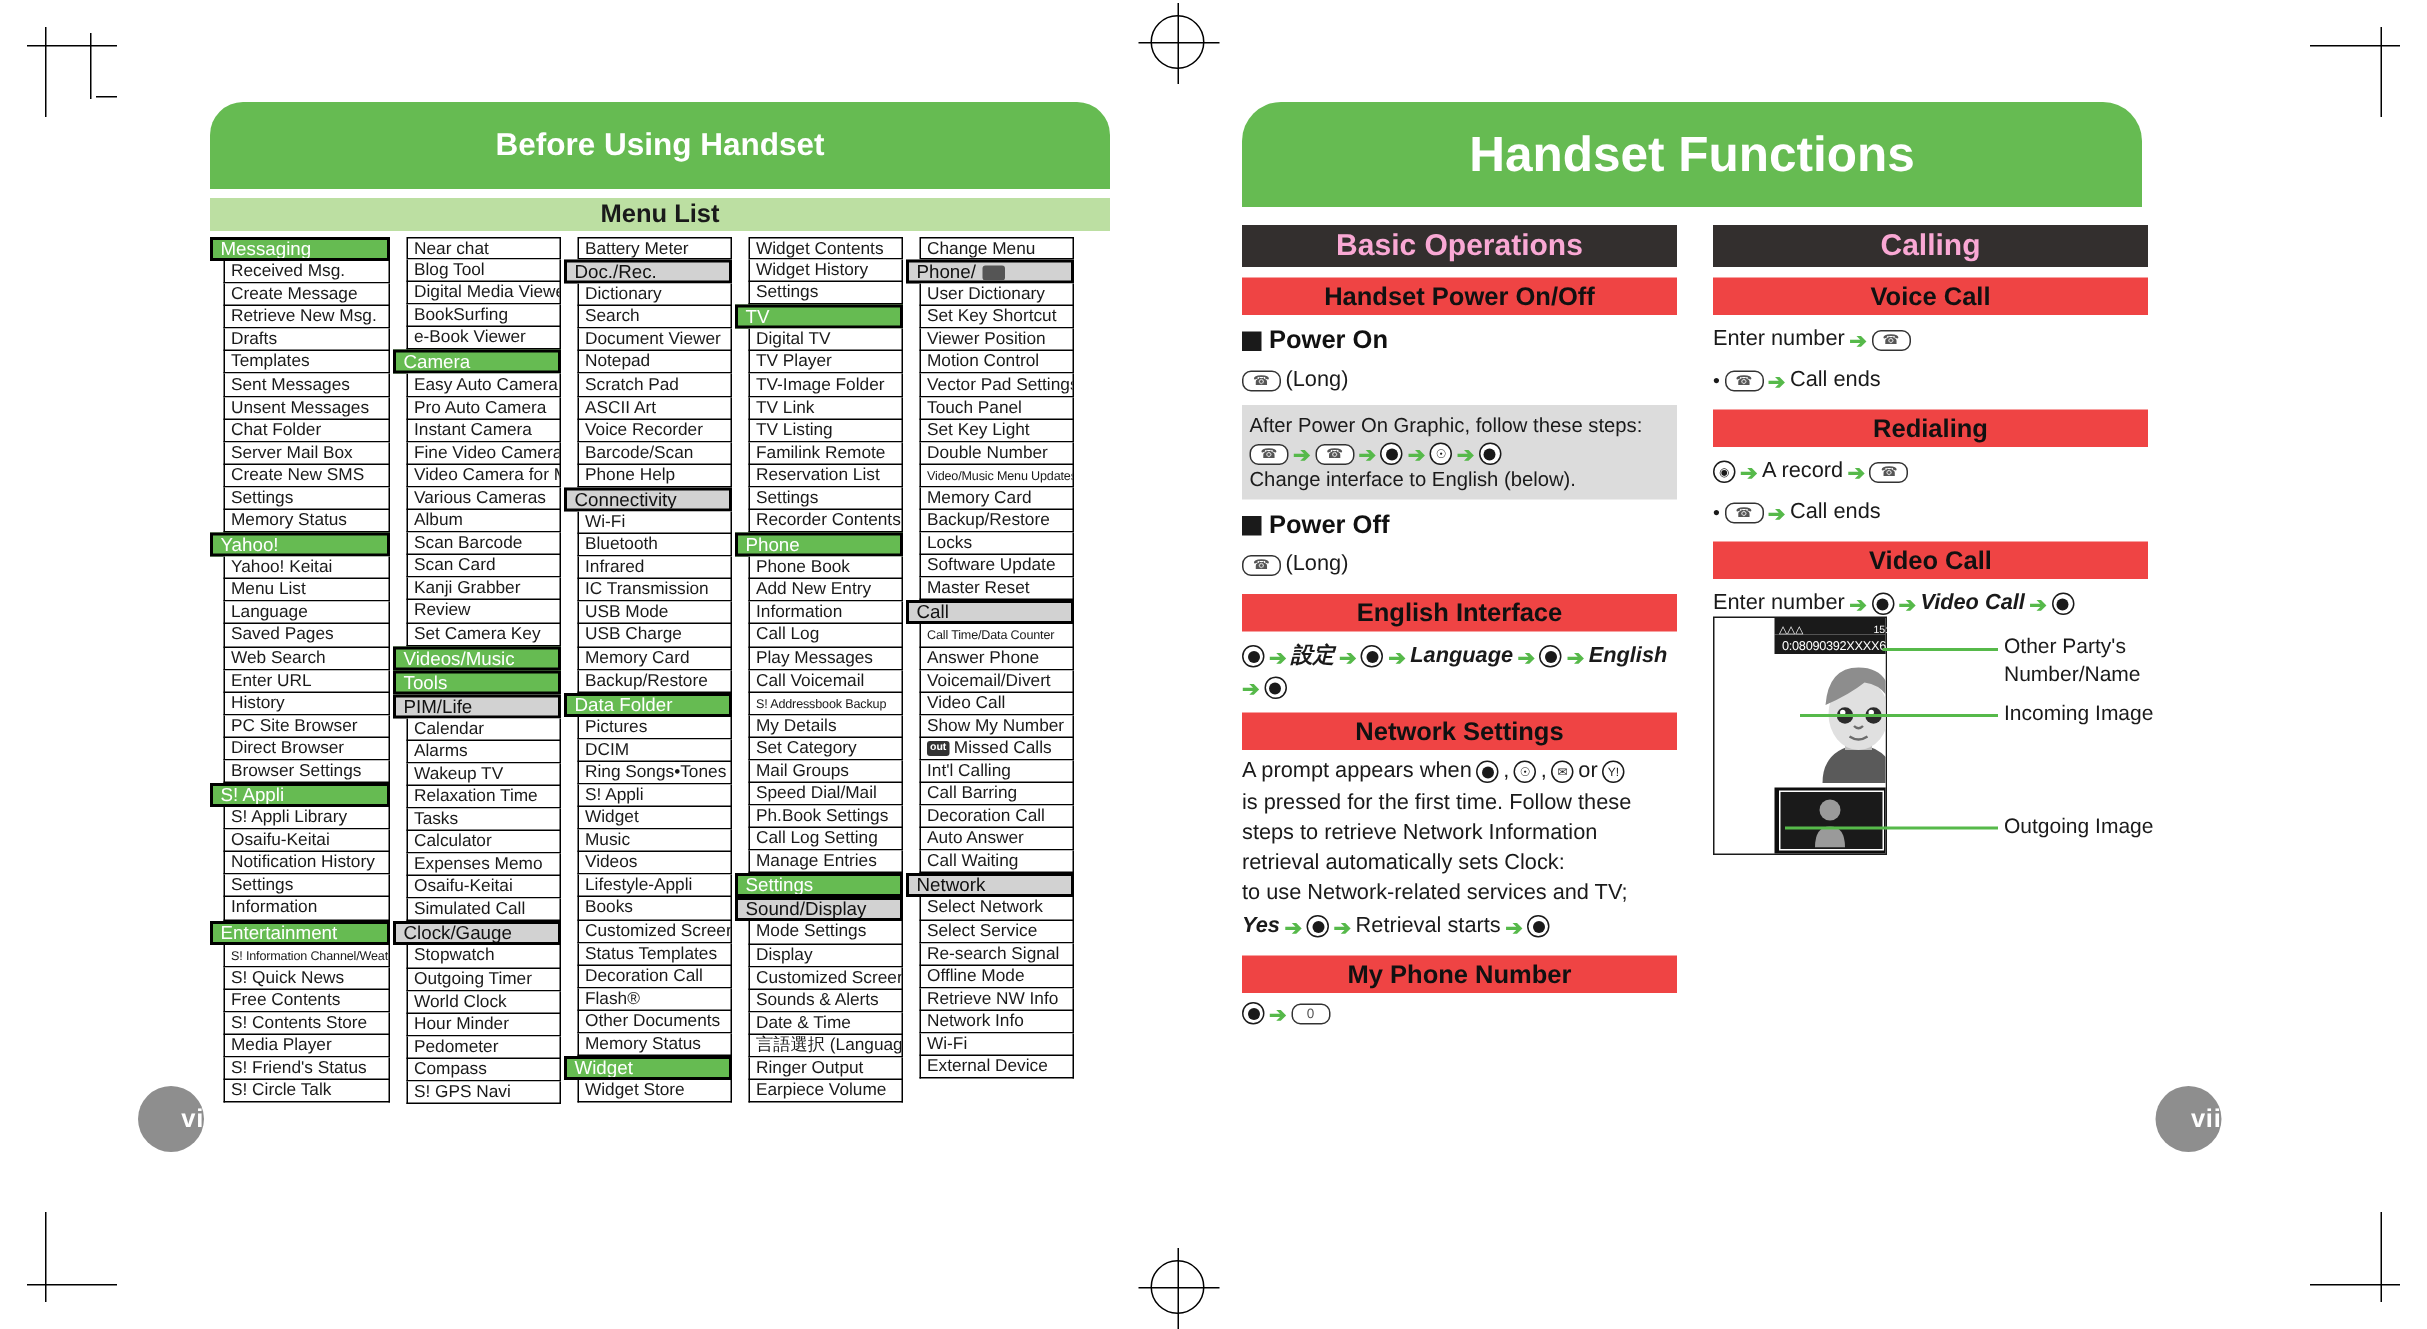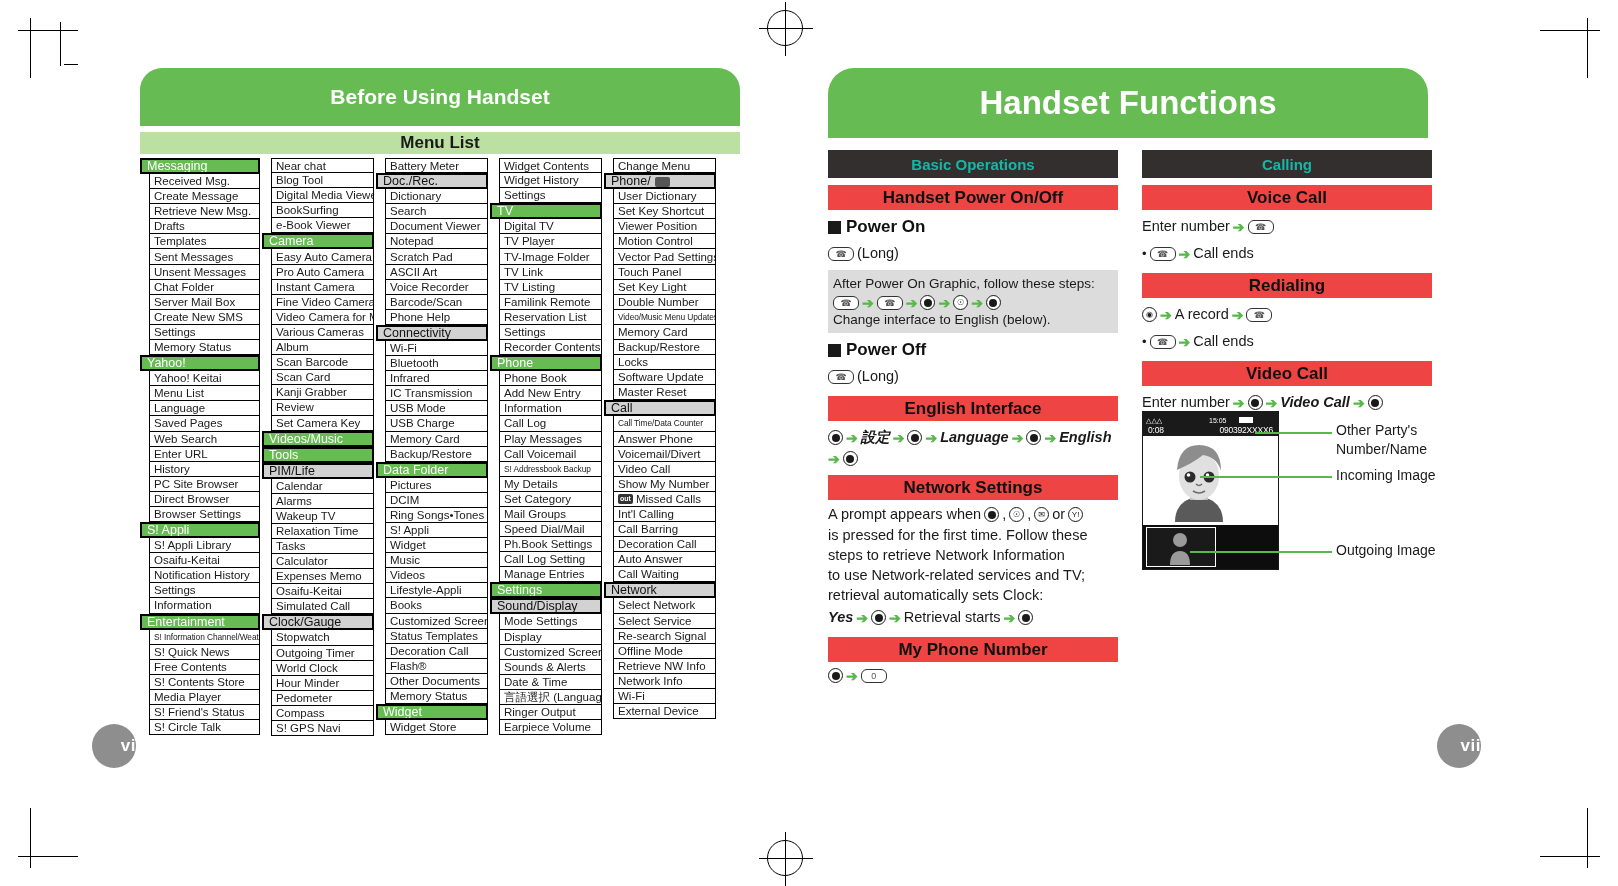--- a/index.html
+++ b/index.html
@@ -65,21 +65,21 @@
   }
   .outbadge {
     display:inline-block; background:#333; color:#fff; font-size:7px;
     font-weight:bold; padding:1px 2px; border-radius:2px; margin-right:3px;
     line-height:8px;
   }
 
   
   .rcol { position:absolute; }
   .sec-black {
-    background:#332f2e; color:#14b8a6; font-weight:bold; font-size:15px;
+    background:#332f2e; color:#f9a8d4; font-weight:bold; font-size:20px;
     height:28px; display:flex; align-items:center; justify-content:center;
   }
   .sec-green {
     background:#ef4444; color:#111; font-weight:bold; font-size:17px;
     height:25px; display:flex; align-items:center; justify-content:center;
   }
   .h3 { font-size:17px; font-weight:bold; color:#111; display:flex; align-items:center; gap:5px; margin-top:7px; }
   .sq { display:inline-block; width:13px; height:13px; background:#1a1a1a; }
   .body { font-size:14.5px; color:#1a1a1a; line-height:20px; margin-top:4px; }
   .greybox { background:#dcdcdc; padding:4px 5px; font-size:13.5px; line-height:19px; color:#1a1a1a; margin-top:6px; }
@@ -104,21 +104,21 @@
     content:""; position:absolute; left:50%; top:50%; transform:translate(-50%,-50%);
     width:8px; height:8px; border-radius:50%; background:#1a1a1a;
   }
   .circ i {
     position:absolute; left:50%; top:50%; transform:translate(-50%,-50%);
     font-style:normal; font-size:8px; color:#1a1a1a; line-height:1;
   }
   .arrow { color:#56b94a; font-size:14px; font-weight:bold; line-height:1; }
 
   
-  #phonefig { position:absolute; left:1142px; top:411px; width:137px; height:159px; background:#fff; border:1px solid #1a1a1a; }
+  #phonefig { position:absolute; left:1142px; top:411px; width:116px; height:159px; background:#fff; border:1px solid #1a1a1a;padding-left:40px; }
   .pf-status { height:11px; background:#1a1a1a; position:relative; }
   .pf-info { height:13px; background:#1a1a1a; color:#fff; font-size:8.5px;
              display:flex; align-items:center; justify-content:space-between; padding:0 5px;
              font-family:"Liberation Sans", sans-serif; letter-spacing:-.2px; }
   .pf-main { height:89px; background:#fff; position:relative; overflow:hidden; }
   .pf-bottom { height:44px; background:#0d0d0d; position:relative; }
   .pf-sub { position:absolute; left:3px; top:2px; width:70px; height:40px; background:#1a1a1a; border:1.5px solid #fff; }
   .callout { position:absolute; font-size:14px; color:#1a1a1a; line-height:19px; }
   .cline { position:absolute; background:#56b94a; height:2px; }
 </style>
@@ -450,22 +450,22 @@
         <span class="circ">
             <i>✉</i>
           </span>
         <span>or</span>
         <span class="circ">
             <i>Y!</i>
           </span>
       </div>
       <div>is pressed for the first time. Follow these</div>
       <div>steps to retrieve Network Information</div>
+      <div>retrieval automatically sets Clock:</div>
       <div>to use Network-related services and TV;</div>
-      <div>retrieval automatically sets Clock:</div>
     </div>
     <div class="row" style="margin-top:2px;">
       <span class="ital">Yes</span>
       <span class="arrow">➔</span>
       <span class="circ filled"></span>
       <span class="arrow">➔</span>
       <span>Retrieval starts</span>
       <span class="arrow">➔</span>
       <span class="circ filled"></span>
     </div>

